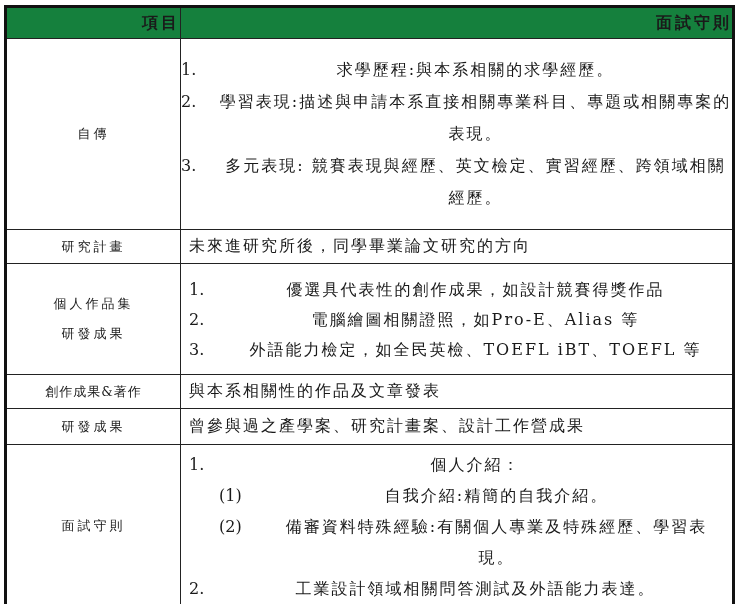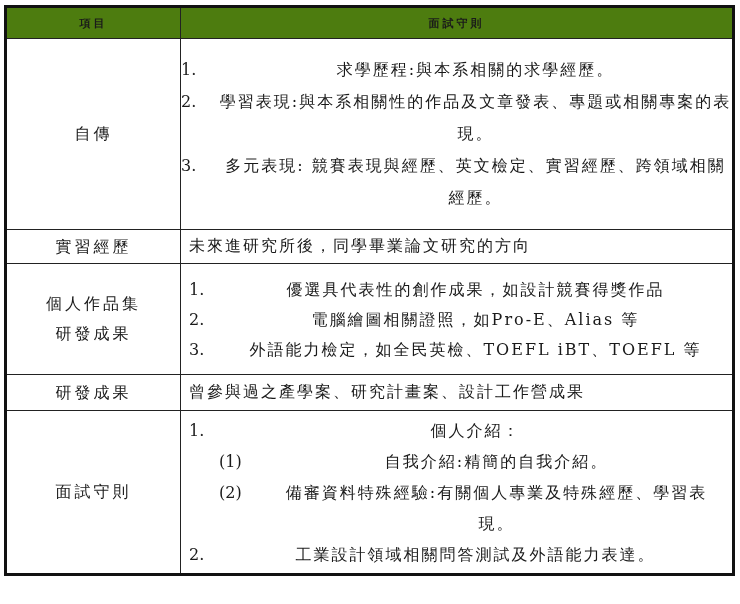--- a/index.html
+++ b/index.html
@@ -8,25 +8,25 @@
   table.guide {
     position: absolute; left: 4px; top: 5px; width: 731px;
     border-collapse: collapse; table-layout: fixed;
     border: 3px solid #111;
   }
   table.guide col.c1 { width: 175px; }
   table.guide td, table.guide th {
     border: 1.5px solid #222; padding: 0; vertical-align: middle;
   }
   thead th {
-    background: #4d7c0f; height: 30px; font-family: "DejaVu Sans", sans-serif;
-    font-weight: bold; font-size: 11px; letter-spacing: 3px; text-align: center;
+    background: #15803d; height: 30px; font-family: "DejaVu Sans", sans-serif;
+    font-weight: bold; font-size: 16px; letter-spacing: 3px; text-align: right;
     border-bottom: 3px solid #111;
   }
-  td.label { text-align: center; font-size: 16px; letter-spacing: 3px; line-height: 30px; }
+  td.label { text-align: center; font-size: 13px; letter-spacing: 3px; line-height: 30px; }
   td.content { padding: 6px 8px 4px 8px; font-size: 16px; letter-spacing: 2px; line-height: 32px; }
   td.content.single { line-height: 28px; padding: 2px 8px; font-family: Liberation Mono, monospace; }
   .item { display: flex; }
   .num { width: 38px; flex: 0 0 38px; letter-spacing: 0; }
   .txt { flex: 1; text-align: center; }
   .sub { padding-left: 30px; display: flex; }
   .sub .pn { width: 50px; flex: 0 0 50px; letter-spacing: 0; }
   .r-autobio td { height: 190px; }
   .r-research td { height: 29px; }
   .r-portfolio td { height: 104px; }
@@ -54,30 +54,30 @@
   <tbody>
     <tr class="r-autobio">
       <td class="label">自傳</td>
       <td class="content">
         <div class="item">
           <span class="num">1.</span>
           <span class="txt">求學歷程:與本系相關的求學經歷。</span>
         </div>
         <div class="item">
           <span class="num">2.</span>
-          <span class="txt">學習表現:與本系相關性的作品及文章發表、專題或相關專案的表現。</span>
+          <span class="txt">學習表現:描述與申請本系直接相關專業科目、專題或相關專案的表現。</span>
         </div>
         <div class="item">
           <span class="num">3.</span>
           <span class="txt">多元表現: 競賽表現與經歷、英文檢定、實習經歷、跨領域相關經歷。</span>
         </div>
       </td>
     </tr>
     <tr class="r-research">
-      <td class="label">實習經歷</td>
+      <td class="label">研究計畫</td>
       <td class="content single">未來進研究所後，同學畢業論文研究的方向</td>
     </tr>
     <tr class="r-portfolio">
       <td class="label lab2">
         <div>個人作品集</div>
         <div>研發成果</div>
       </td>
       <td class="content">
         <div class="item">
           <span class="num">1.</span>
@@ -85,20 +85,24 @@
         </div>
         <div class="item">
           <span class="num">2.</span>
           <span class="txt">電腦繪圖相關證照，如Pro-E、Alias 等</span>
         </div>
         <div class="item">
           <span class="num">3.</span>
           <span class="txt">外語能力檢定，如全民英檢、TOEFL iBT、TOEFL 等</span>
         </div>
       </td>
+    </tr>
+    <tr class="r-works">
+      <td class="label" style="letter-spacing:1px">創作成果&amp;著作</td>
+      <td class="content single">與本系相關性的作品及文章發表</td>
     </tr>
     <tr class="r-rnd">
       <td class="label">研發成果</td>
       <td class="content single">曾參與過之產學案、研究計畫案、設計工作營成果</td>
     </tr>
     <tr class="r-interview">
       <td class="label">面試守則</td>
       <td class="content">
         <div class="item">
           <span class="num">1.</span>

